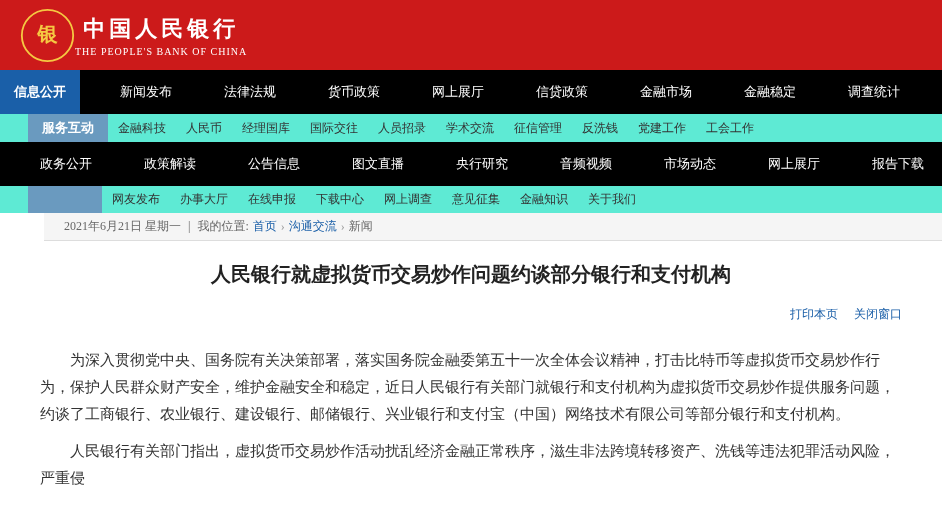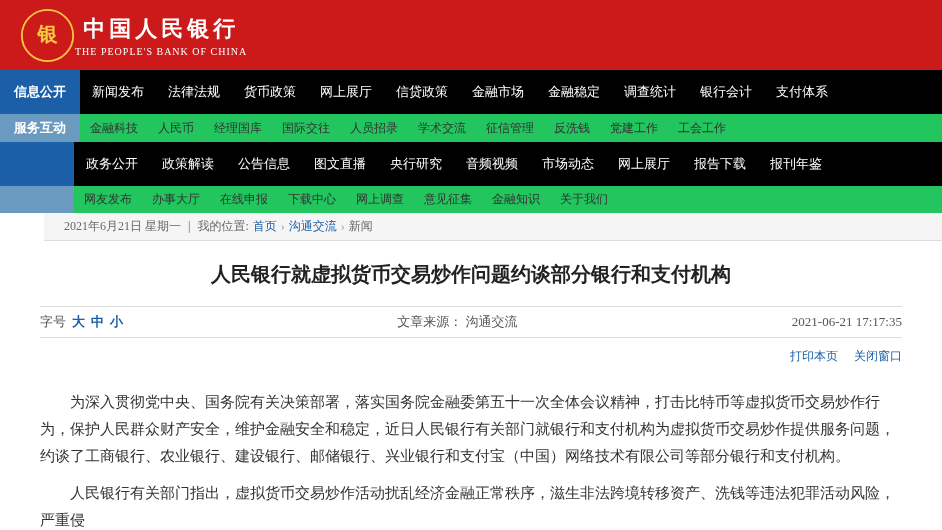--- a/index.html
+++ b/index.html
@@ -59,25 +59,27 @@
     }
     .nav-item {
       color: #fff;
       font-size: 13px;
       padding: 13px 12px;
       cursor: pointer;
       display: flex;
       align-items: center;
       white-space: nowrap;
       text-decoration: none;
+      margin-left: 28px;
     }
     .nav-bottom {
       display: flex;
-      background: #22c55e;
+      background: #5eead4;
       align-items: stretch;
+      padding-left: 28px;
     }
     .nav-label-2 {
       background: #6a9abf;
       color: #fff;
       font-size: 13px;
       padding: 5px 14px;
       display: flex;
       align-items: center;
       white-space: nowrap;
       font-weight: bold;
@@ -265,33 +267,20 @@
   <a class="breadcrumb-link">首页</a>
   <span class="breadcrumb-sep"> › </span>
   <a class="breadcrumb-link">沟通交流</a>
   <span class="breadcrumb-sep"> › </span>
   <span>新闻</span>
 </div>
 
 <div class="main-content">
   <div class="article-title">人民银行就虚拟货币交易炒作问题约谈部分银行和支付机构</div>
 
-  <div class="article-meta">
-    <div class="font-size-ctrl">
-      <span>字号</span>
-      <span class="font-btn">大</span>
-      <span class="font-btn">中</span>
-      <span class="font-btn">小</span>
-    </div>
-    <div class="meta-source">
-      <span>文章来源：</span>
-      <span>沟通交流</span>
-    </div>
-    <div class="meta-date">2021-06-21  17:17:35</div>
-  </div>
 
   <div class="article-actions">
     <a class="action-link">打印本页</a>
     <a class="action-link">关闭窗口</a>
   </div>
 
   <div class="article-body">
     <p>为深入贯彻党中央、国务院有关决策部署，落实国务院金融委第五十一次全体会议精神，打击比特币等虚拟货币交易炒作行为，保护人民群众财产安全，维护金融安全和稳定，近日人民银行有关部门就银行和支付机构为虚拟货币交易炒作提供服务问题，约谈了工商银行、农业银行、建设银行、邮储银行、兴业银行和支付宝（中国）网络技术有限公司等部分银行和支付机构。</p>
     <p>人民银行有关部门指出，虚拟货币交易炒作活动扰乱经济金融正常秩序，滋生非法跨境转移资产、洗钱等违法犯罪活动风险，严重侵</p>
   </div>

